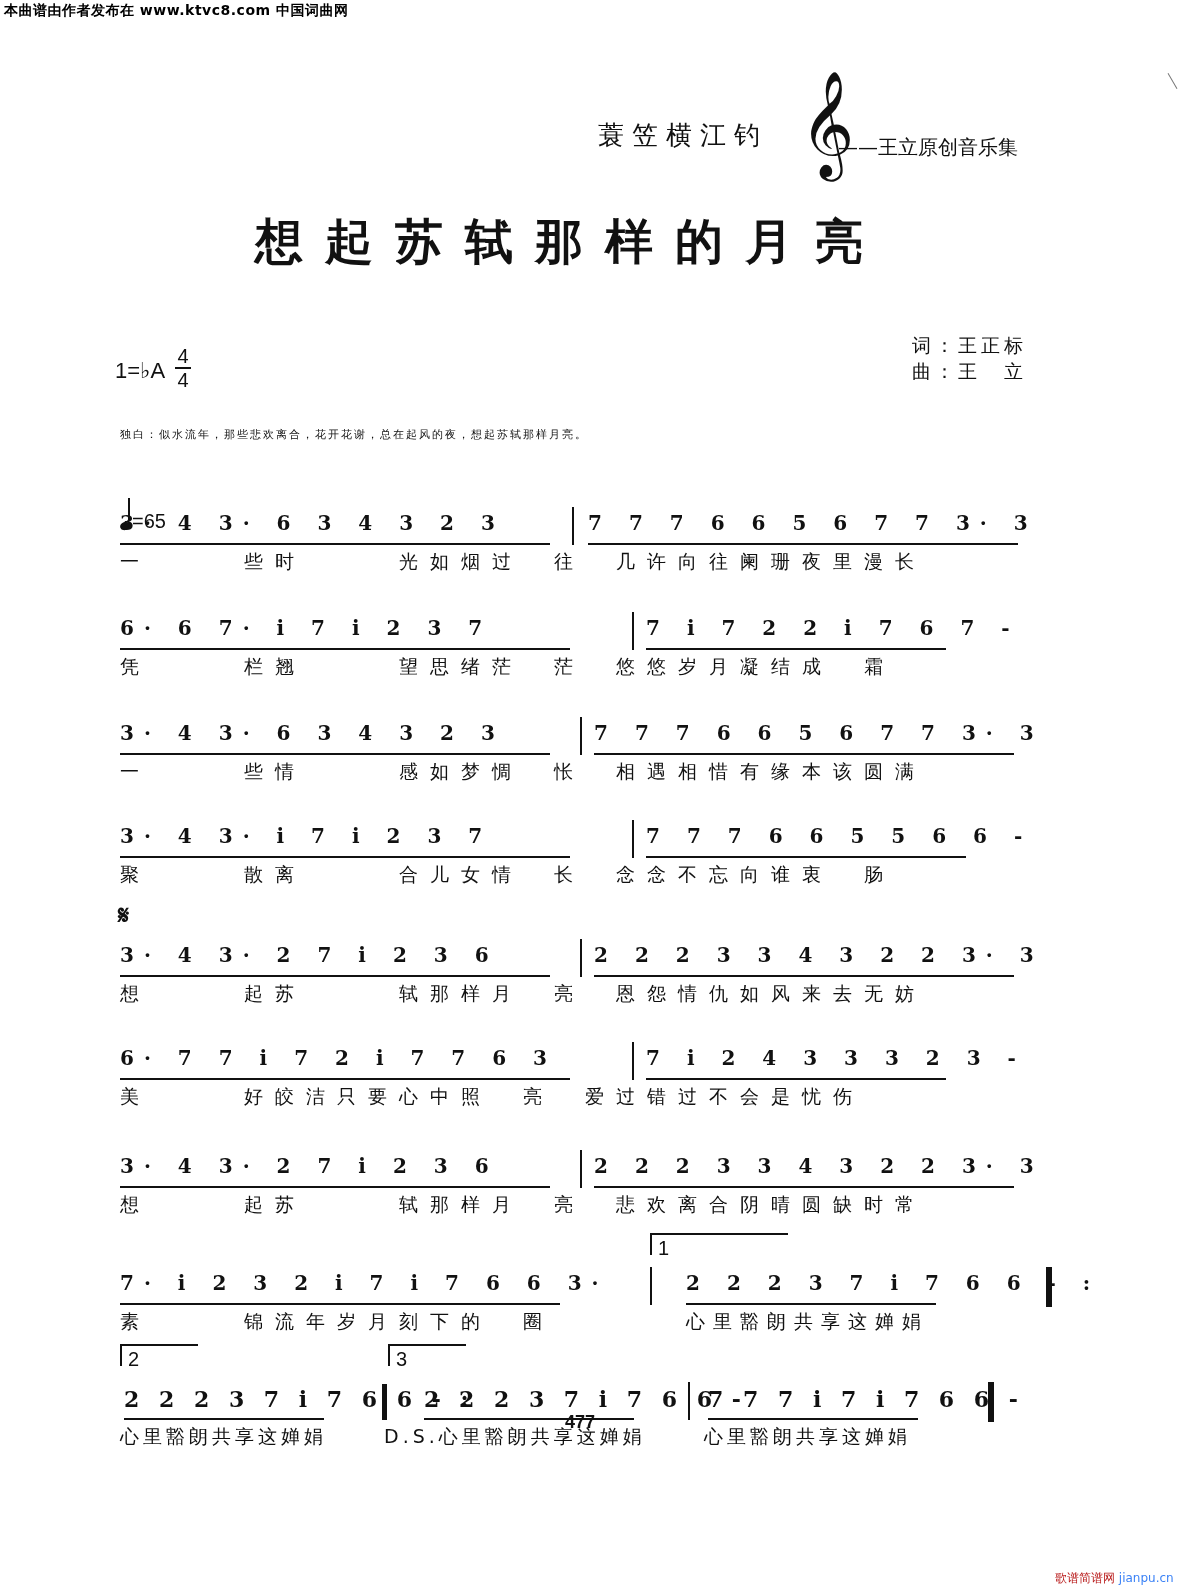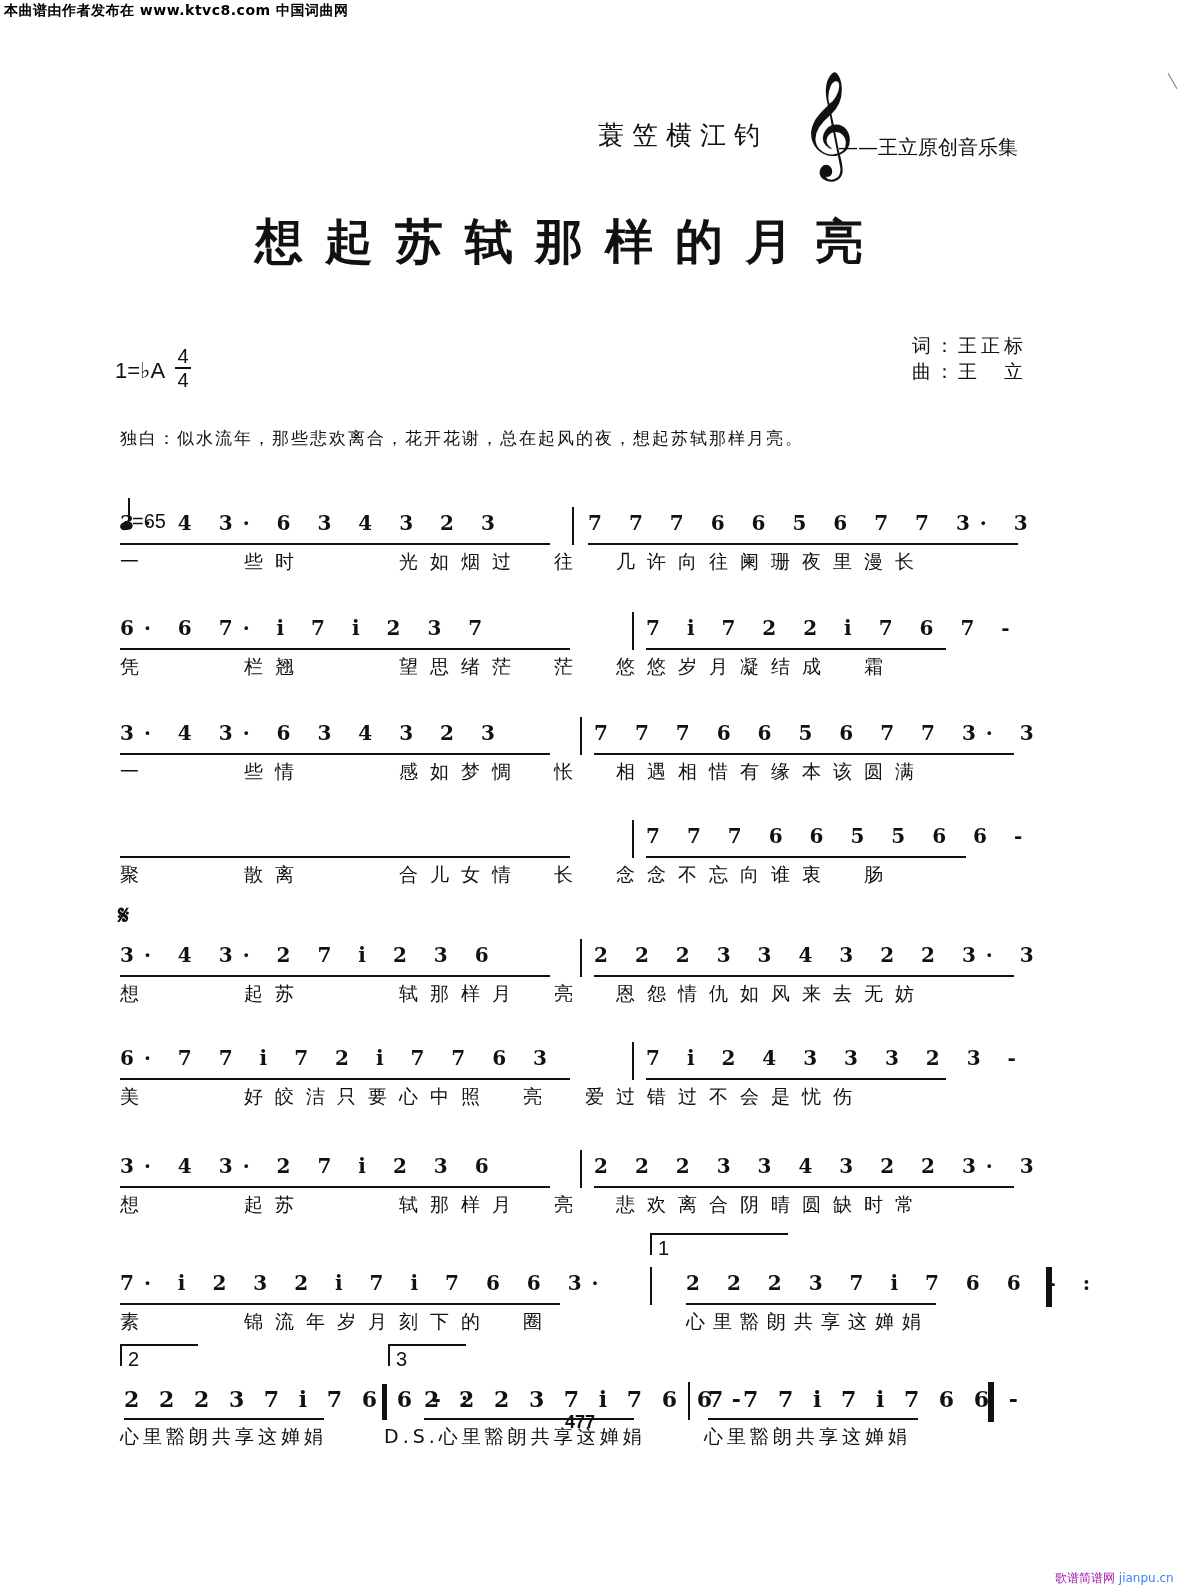--- a/index.html
+++ b/index.html
@@ -7,21 +7,21 @@
   .abs { position: absolute; }
   .watermark-top { left: 4px; top: 2px; font-size: 14px; font-weight: bold; color: #000; letter-spacing: 0.5px; white-space: nowrap; }
   .series { left: 598px; top: 118px; font-family: "DejaVu Serif", serif; font-size: 26px; letter-spacing: 8px; white-space: nowrap; }
   .clef { left: 800px; top: 78px; font-size: 92px; line-height: 1; font-family: "DejaVu Serif", serif; }
   .series-sub { left: 838px; top: 134px; font-size: 20px; white-space: nowrap; }
   .title { left: 255px; top: 210px; font-family: "DejaVu Serif", serif; font-size: 48px; font-weight: bold; letter-spacing: 22px; white-space: nowrap; }
   .key { left: 115px; top: 358px; font-family: "Liberation Sans", sans-serif; font-size: 22px; white-space: nowrap; }
   .timesig { left: 175px; top: 346px; font-family: "Liberation Sans", sans-serif; font-size: 20px; line-height: 20px; text-align: center; width: 16px; }
   .timesig .bar { height: 2px; background: #111; margin: 1px 0; }
   .credits { left: 912px; top: 332px; font-size: 19px; line-height: 26px; letter-spacing: 4px; white-space: pre; }
-  .monologue { left: 120px; top: 427px; font-size: 17px; letter-spacing: 2px; white-space: nowrap; }
+  .monologue { left: 120px; top: 427px; font-size: 11px; letter-spacing: 2px; white-space: nowrap; }
   .tempo { left: 120px; top: 506px; font-family: "Liberation Sans", sans-serif; font-size: 20px; white-space: nowrap; }
   .tempo .note { display: inline-block; width: 10px; height: 8px; background: #111; border-radius: 50%; transform: rotate(-20deg); position: relative; top: 2px; }
   .tempo .stem { display: inline-block; width: 2px; height: 22px; background: #111; position: relative; left: -2px; top: -8px; }
   .segno { left: 118px; top: 900px; font-size: 26px; font-weight: bold; }
   .row { position: absolute; left: 120px; width: 935px; }
   .notes { position: absolute; top: 0; left: 0; height: 40px; width: 935px; font-family: "DejaVu Serif", serif; font-weight: bold; font-size: 20px; white-space: nowrap; }
   .notes .group { position: absolute; top: 6px; letter-spacing: 10px; }
   .barline { position: absolute; width: 2px; background: #111; top: 2px; height: 38px; }
   .lyrics { position: absolute; top: 44px; left: 0; font-size: 19px; letter-spacing: 12px; white-space: pre; }
   .ul { position: absolute; height: 2px; background: #111; }
@@ -87,20 +87,21 @@
     <div class="barline" style="left:460px;"></div>
     <span class="group" style="left:474px;">7 7 7 6 6 5 6 7 7 3·   3</span>
   </div>
   <div class="ul" style="left:0;top:38px;width:430px;"></div>
   <div class="ul" style="left:474px;top:38px;width:420px;"></div>
   <div class="lyrics">一　　　些情　　　感如梦惆　怅　相遇相惜有缘本该圆满</div>
 </div>
 
 <div class="row" style="top:818px;">
   <div class="notes">
+    <span class="group" style="left:0;">3·  4 3·  i 7 i 2 3 7</span>
     <div class="barline" style="left:512px;"></div>
     <span class="group" style="left:526px;">7 7 7 6 6 5 5 6 6 -</span>
   </div>
   <div class="ul" style="left:0;top:38px;width:450px;"></div>
   <div class="ul" style="left:526px;top:38px;width:320px;"></div>
   <div class="lyrics">聚　　　散离　　　合儿女情　长　念念不忘向谁衷　肠</div>
 </div>
 
 <div class="abs segno">𝄋</div>
 
@@ -165,15 +166,15 @@
   <div class="ul" style="left:4px;top:38px;width:200px;"></div>
   <div class="ul" style="left:304px;top:38px;width:210px;"></div>
   <div class="ul" style="left:588px;top:38px;width:210px;"></div>
   <div class="lyrics" style="letter-spacing:4px;">心里豁朗共享这婵娟</div>
   <div class="lyrics" style="left:264px;letter-spacing:4px;">D.S.心里豁朗共享这婵娟</div>
   <div class="lyrics" style="left:584px;letter-spacing:4px;">心里豁朗共享这婵娟</div>
 </div>
 
 <div class="abs page-number">477</div>
 <div class="abs watermark-bottom">
-  <span style="color:#a21caf">歌谱简谱网</span>
+  <span style="color:#b91c1c">歌谱简谱网</span>
   <span>jianpu.cn</span>
 </div>
 
 </body></html>

